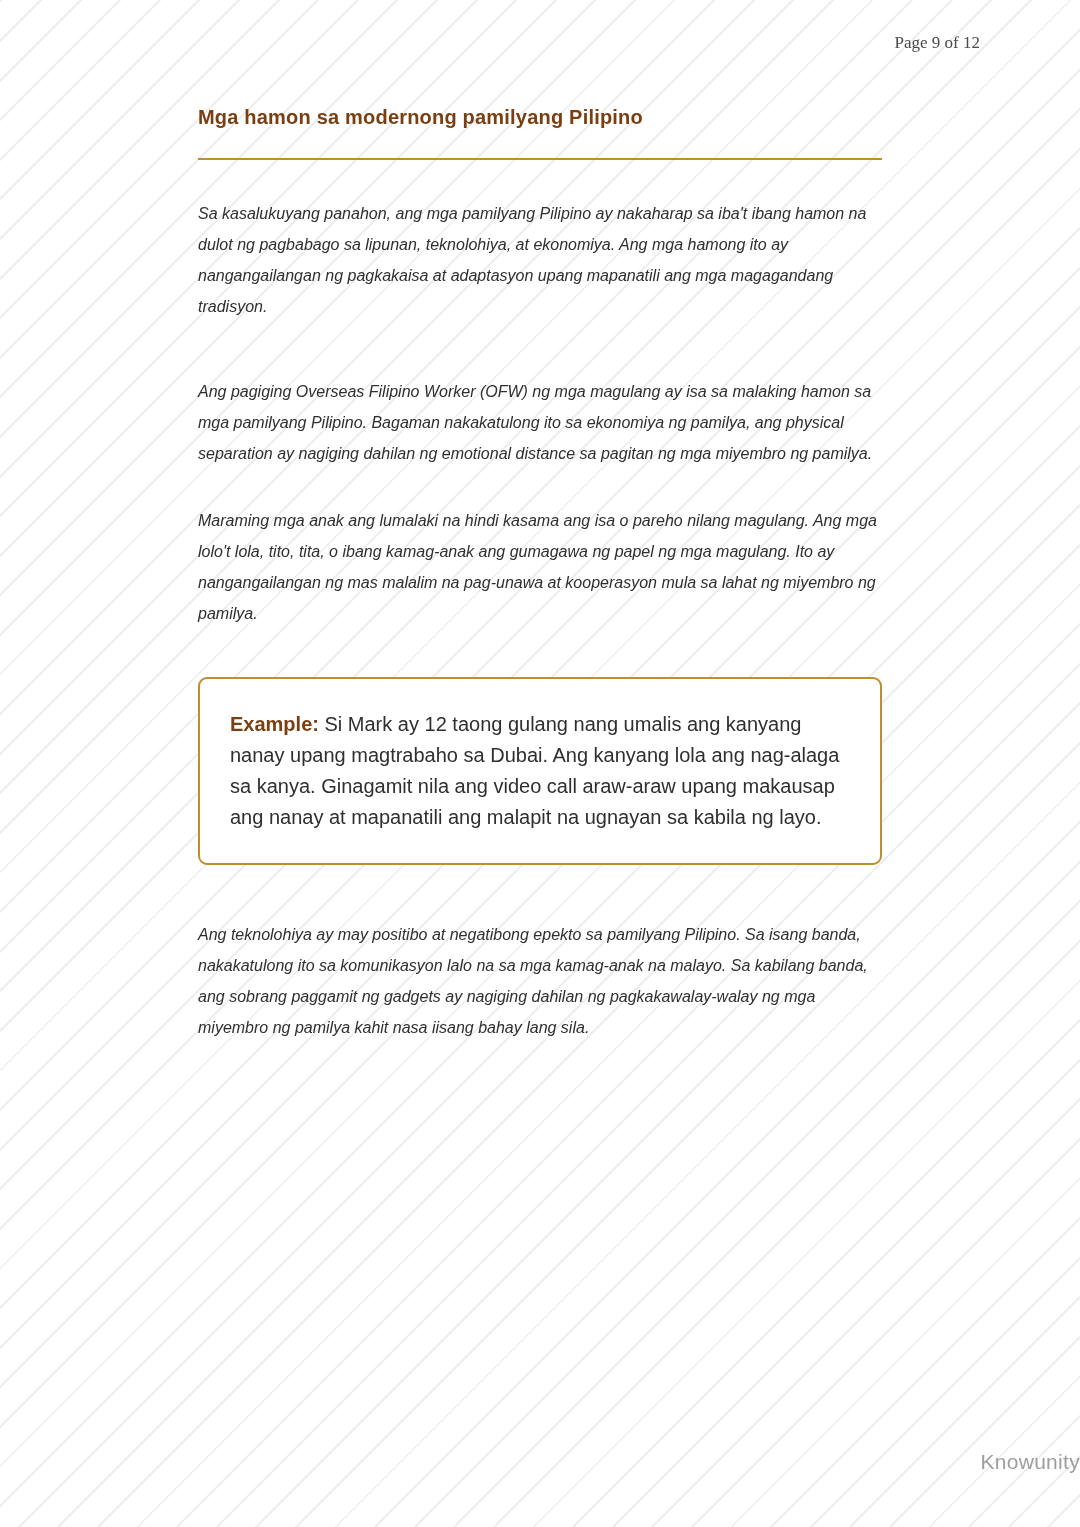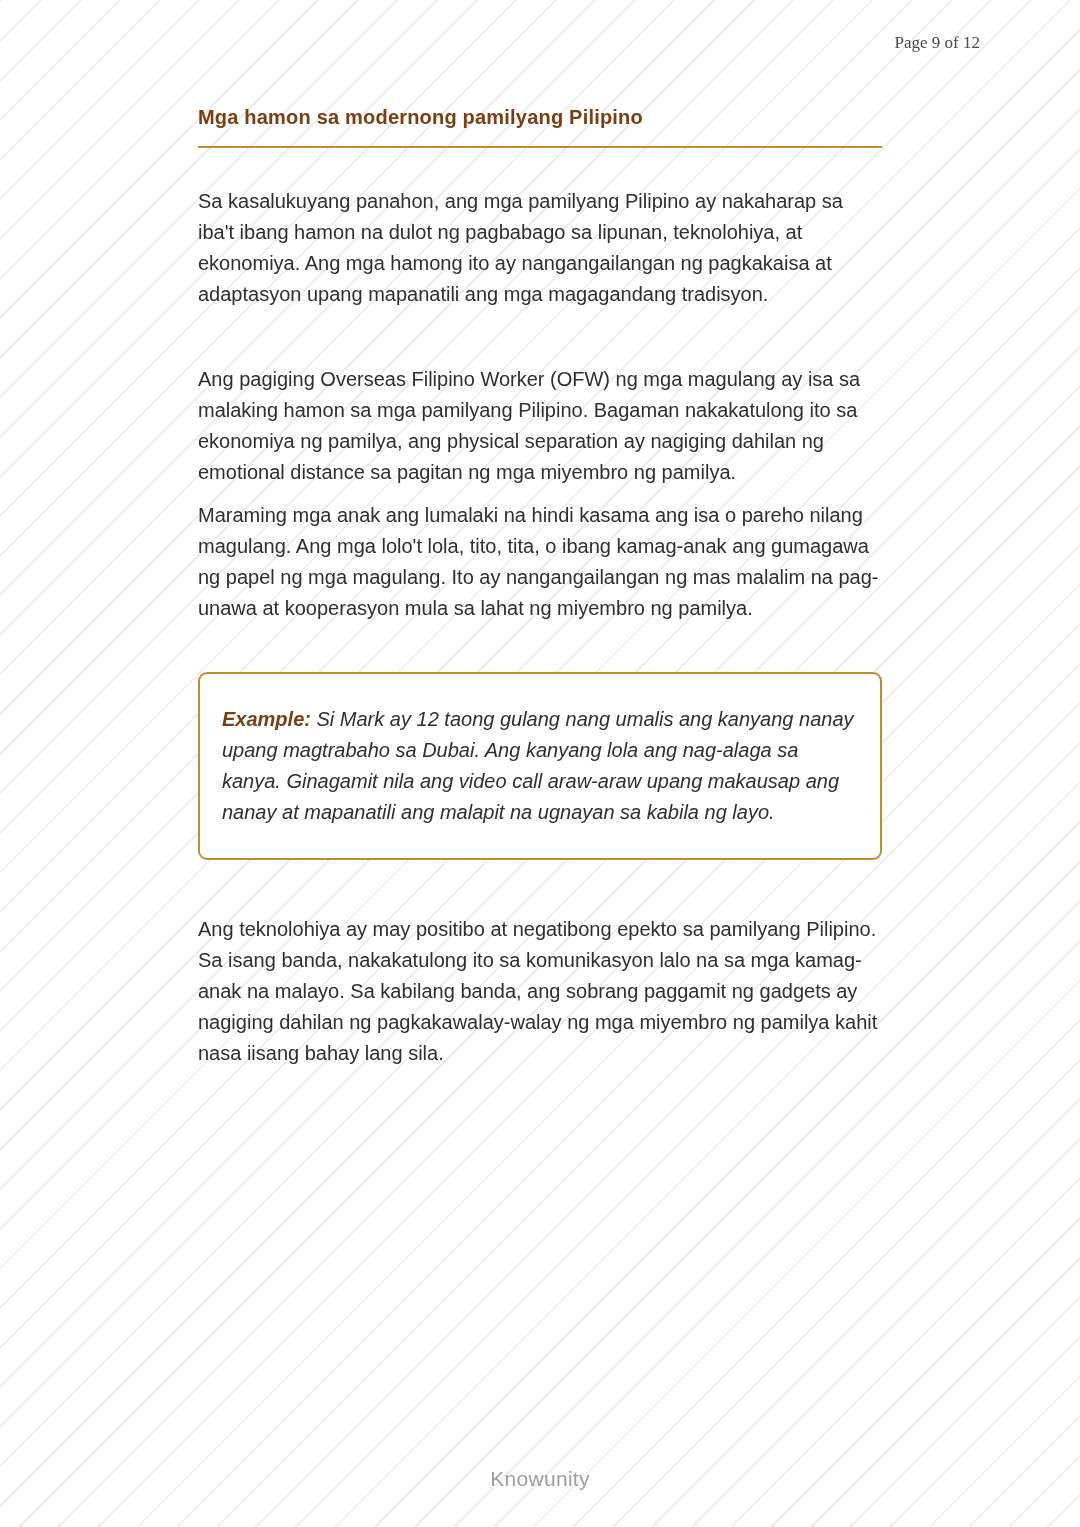--- a/index.html
+++ b/index.html
@@ -37,59 +37,59 @@
   .section + .section {
     margin-top: 54px;
   }
 
   .section-heading {
     margin: 0;
     font-size: 20px;
     font-weight: 700;
     color: #7b3e10;
     letter-spacing: 0.2px;
-    padding-bottom: 16px;
+    padding-bottom: 28px;
     border-bottom: 2px solid #c08d2f;
     line-height: 26px;
   }
 
   .body-text {
     margin: 38px 0 0 0;
-    font-size: 20px;
+    font-size: 16px;
     line-height: 31px;
     color: #2e2f31;
+    font-style: italic;
   }
 
   .body-text + .body-text {
-    margin-top: 12px;
+    margin-top: 36px;
   }
 
   .example-box {
     margin-top: 48px;
     border: 2px solid #c08d2f;
     border-radius: 9px;
     background: #ffffff;
-    padding: 30px 22px;
+    padding: 30px 30px;
     font-size: 20px;
     line-height: 31px;
     color: #2e2f31;
-    font-style: italic;
   }
 
   .example-label {
     font-weight: 700;
     color: #7b3e10;
   }
 
   .footer {
     position: absolute;
-    bottom: 36px;
+    bottom: 53px;
     left: 0;
     width: 100%;
-    text-align: center;
+    text-align: right;
     font-size: 21px;
     color: #9e9e9e;
     letter-spacing: 0.3px;
   }
 </style>
 </head>
 <body>
 
 <div class="page">
 

